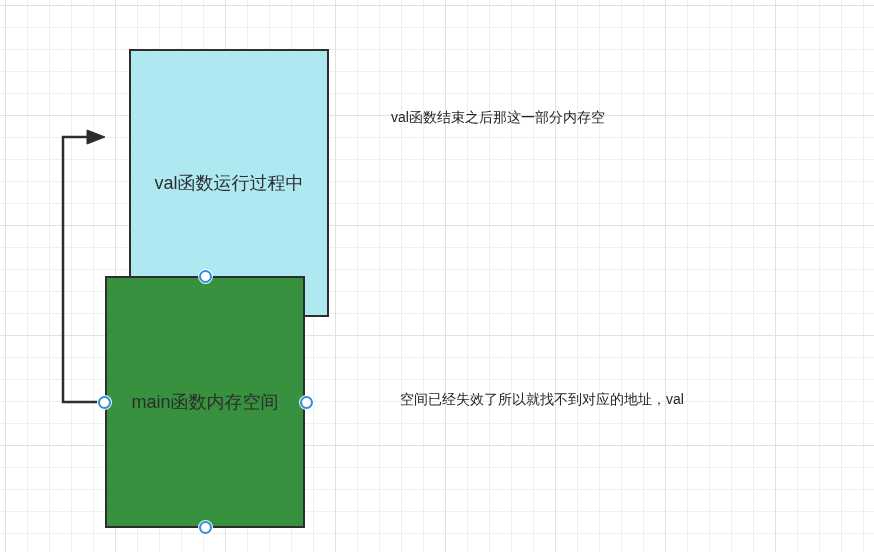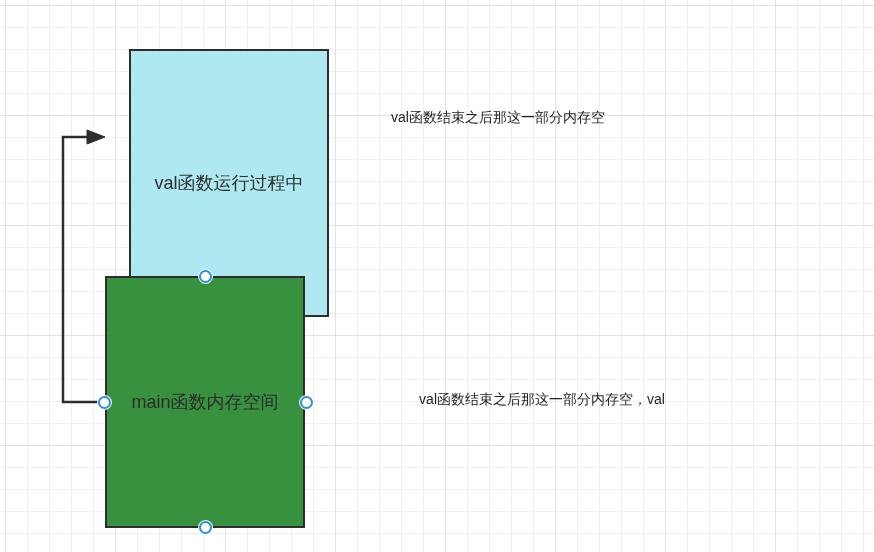--- a/index.html
+++ b/index.html
@@ -114,16 +114,16 @@
   <div class="handle handle-top"></div>
   <div class="handle handle-bottom"></div>
   <div class="handle handle-left"></div>
   <div class="handle handle-right"></div>
 
   <div class="note note-recycle">
     <span class="label" style="display:block">val函数结束之后那这一部分内存空</span>
   </div>
 
   <div class="note note-invalid">
-    <span class="label" style="display:block">val函数结束之后那这一部分内存空，val</span>
+    <span class="label" style="display:block">空间已经失效了所以就找不到对应的地址，val</span>
   </div>
 
 </div>
 
 </body></html>

